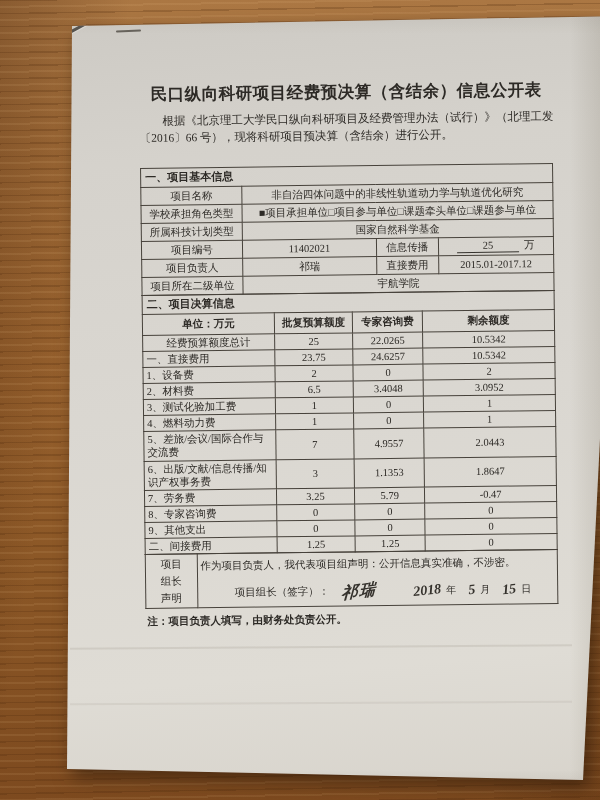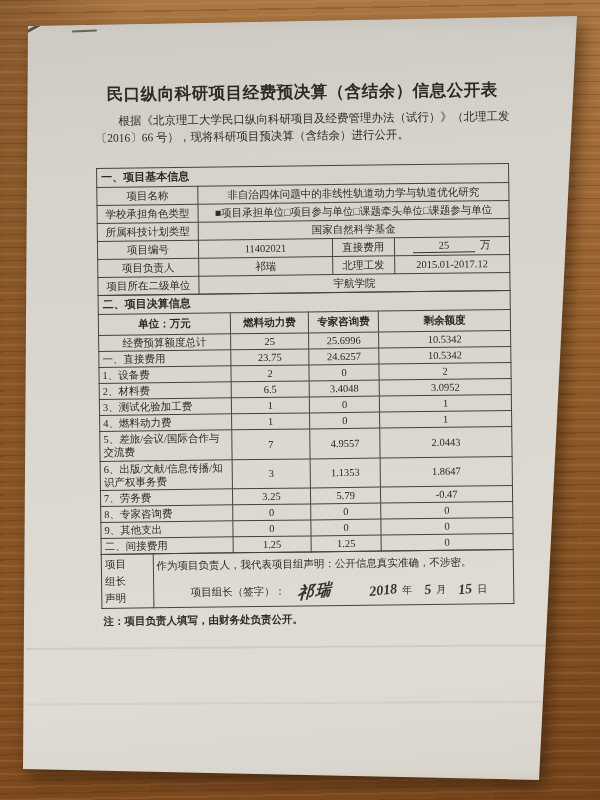--- a/index.html
+++ b/index.html
@@ -9,21 +9,21 @@
     background:
       repeating-linear-gradient(179deg,
         rgba(72,36,8,0.22) 0px, rgba(72,36,8,0.22) 1.5px,
         rgba(0,0,0,0) 1.5px, rgba(0,0,0,0) 6px,
         rgba(255,214,158,0.09) 6px, rgba(255,214,158,0.09) 8px,
         rgba(0,0,0,0) 8px, rgba(0,0,0,0) 13px),
       linear-gradient(100deg, rgba(58,26,5,0.30), rgba(0,0,0,0) 130px),
       linear-gradient(280deg, rgba(58,26,5,0.18), rgba(0,0,0,0) 110px),
       linear-gradient(180deg,#ab7743 0%,#a16c38 18%,#96602d 45%,#8b5726 72%,#7d4a1f 100%);
   }
-  .paper-wrap{position:absolute;inset:0;filter:drop-shadow(5px 8px 9px rgba(32,16,3,0.55));}
+  .paper-wrap{position:absolute;inset:0;filter:drop-shadow(5px 8px 9px rgba(32,16,3,0.55));margin-left:44px;}
   .paper{
     position:absolute;inset:0;
     clip-path:polygon(28px 26px, 577px 16px, 539px 780px, 23px 769px);
     background:linear-gradient(175deg,#ccc9c3 0%,#d5d2cc 20%,#dad7d1 50%,#dfdcd5 82%,#d7d3cb 100%);
   }
   .paper::before{
     content:"";position:absolute;inset:0;pointer-events:none;
     background:
       linear-gradient(90deg, rgba(96,86,66,0.12), rgba(0,0,0,0) 26px),
       linear-gradient(270deg, rgba(96,86,66,0.14), rgba(0,0,0,0) 30px),
@@ -55,21 +55,21 @@
   .u{display:inline-block;min-width:62px;border-bottom:1px solid #36332e;text-align:center;}
   .unit-after{margin-left:5px;}
 
   .budget tr.hdr td{text-align:center;font-weight:bold;height:18px;}
   .budget tr.data td{height:13px;}
   .rowlabel{text-align:left;}
   .rowlabel.center{text-align:center;}
   .num{text-align:center;}
 
   .decl td{vertical-align:middle;}
-  .decl-label{padding:4px 2px;}
+  .decl-label{text-align:center;padding:4px 2px;}
   .decl-label div{line-height:17px;}
   .decl-body{padding:5px 6px 7px 6px;}
   .stmt{font-size:10.5px;text-align:left;}
   .sign-row{margin-top:11px;font-size:10.5px;white-space:nowrap;display:flex;align-items:center;}
   .sign-label{margin-left:34px;}
   .sig{display:inline-block;font-size:16px;font-weight:bold;font-style:italic;
     transform:rotate(-7deg) skewX(-10deg);margin-left:12px;color:#35322d;letter-spacing:2px;}
   .hand{display:inline-block;font-size:14px;font-weight:bold;font-style:italic;
     transform:rotate(-5deg);color:#35322d;}
   .hy{margin-left:36px;} .hm{margin-left:12px;} .hd{margin-left:12px;}
@@ -109,27 +109,27 @@
           <td class="lbl">学校承担角色类型</td>
           <td class="val" colspan="3">■项目承担单位□项目参与单位□课题牵头单位□课题参与单位</td>
         </tr>
         <tr>
           <td class="lbl">所属科技计划类型</td>
           <td class="val" colspan="3">国家自然科学基金</td>
         </tr>
         <tr>
           <td class="lbl">项目编号</td>
           <td class="val">11402021</td>
-          <td class="lbl">直接费用</td>
+          <td class="lbl">信息传播</td>
           <td class="val"><span class="u">25</span><span class="unit-after">万</span></td>
         </tr>
         <tr>
           <td class="lbl">项目负责人</td>
           <td class="val">祁瑞</td>
-          <td class="lbl">北理工发</td>
+          <td class="lbl">直接费用</td>
           <td class="val">2015.01-2017.12</td>
         </tr>
         <tr>
           <td class="lbl">项目所在二级单位</td>
           <td class="val" colspan="3">宇航学院</td>
         </tr>
       </tbody>
         </table>
 
       <table class="tbl budget">
@@ -138,28 +138,28 @@
             <col style="width:19%">
             <col style="width:17%">
             <col style="width:32%">
           </colgroup>
         <tbody>
             <tr class="sec">
           <td colspan="4">二、项目决算信息</td>
         </tr>
         <tr class="hdr">
           <td>单位：万元</td>
-          <td>燃料动力费</td>
+          <td>批复预算额度</td>
           <td>专家咨询费</td>
           <td>剩余额度</td>
         </tr>
         <tr class="data">
           <td class="rowlabel center">经费预算额度总计</td>
           <td class="num">25</td>
-          <td class="num">25.6996</td>
+          <td class="num">22.0265</td>
           <td class="num">10.5342</td>
         </tr>
         <tr class="data">
           <td class="rowlabel">一、直接费用</td>
           <td class="num">23.75</td>
           <td class="num">24.6257</td>
           <td class="num">10.5342</td>
         </tr>
         <tr class="data">
           <td class="rowlabel">1、设备费</td>

